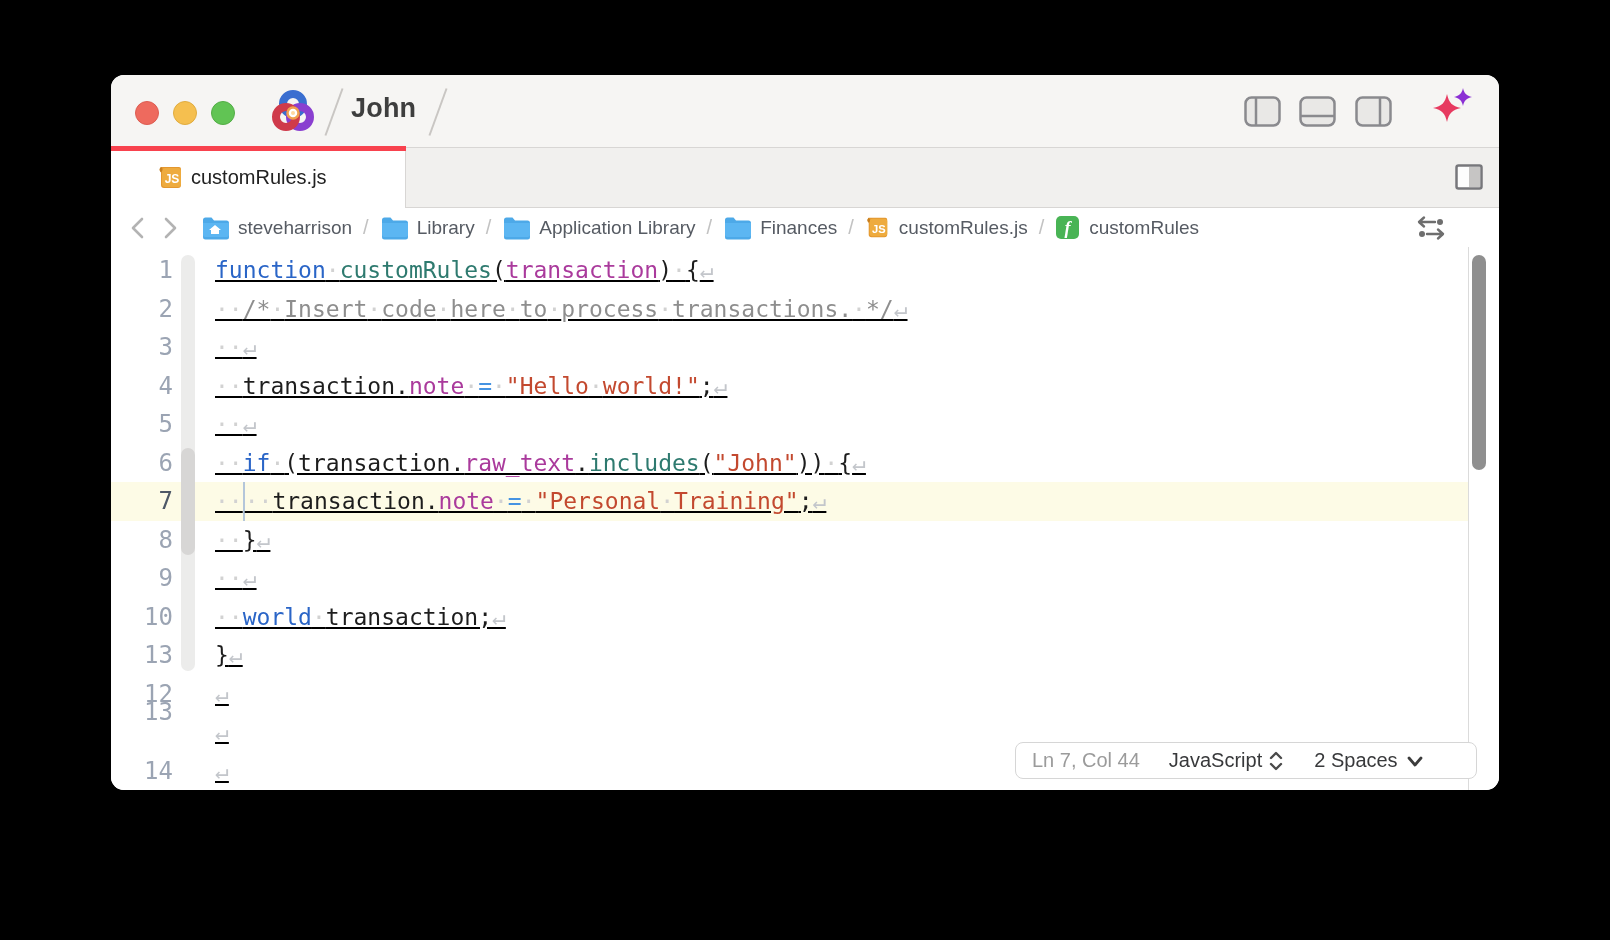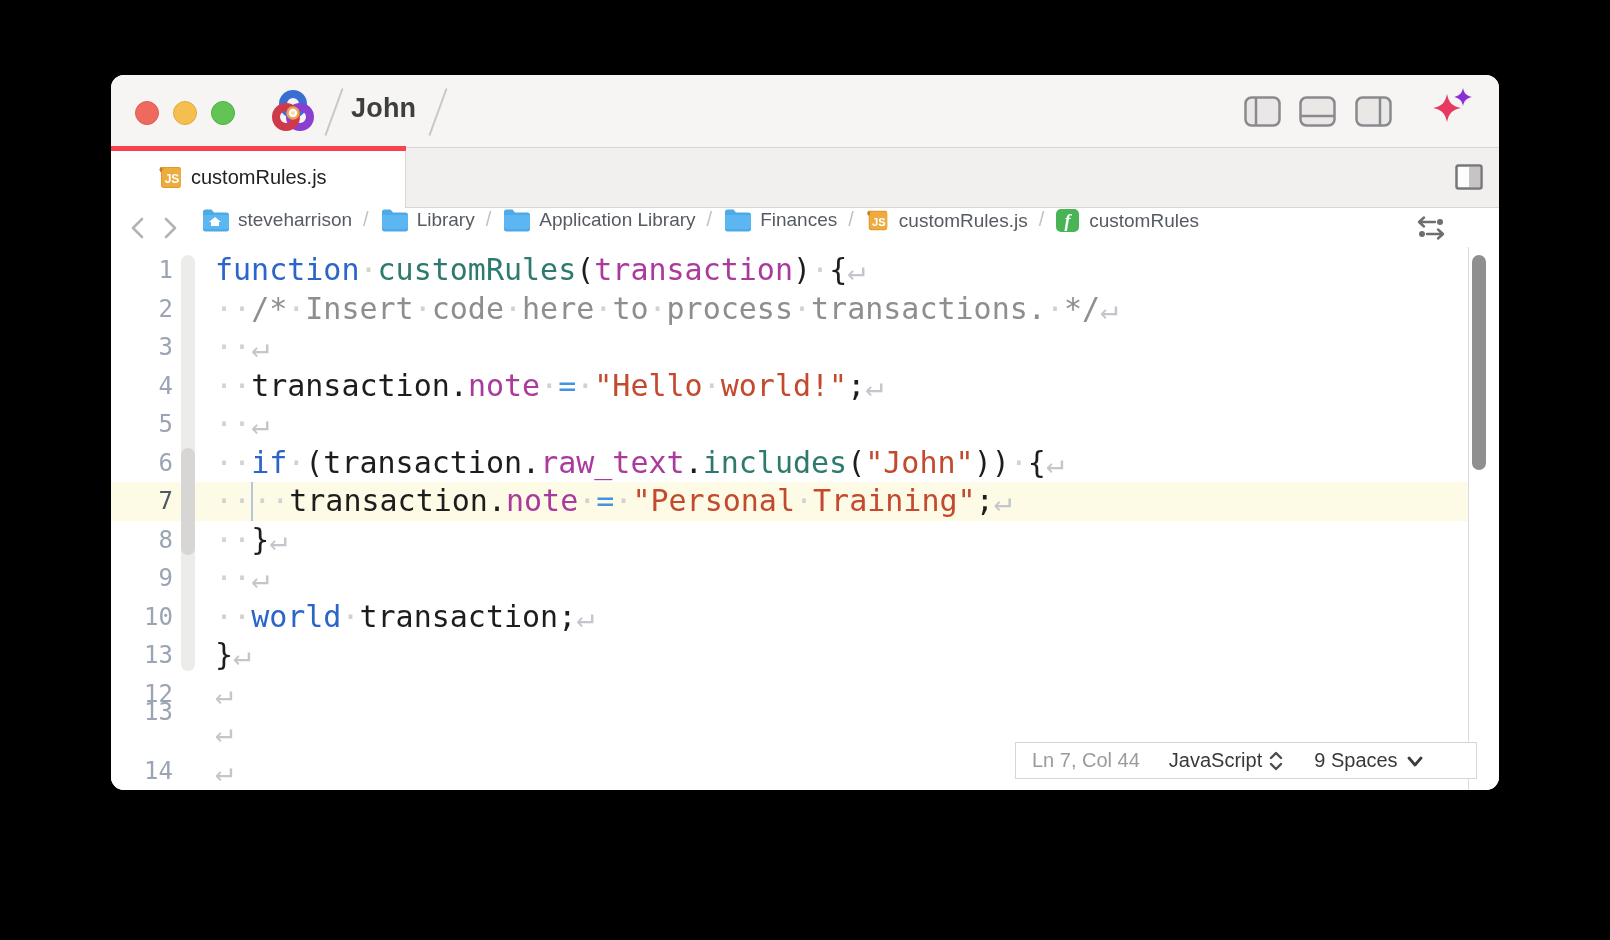--- a/index.html
+++ b/index.html
@@ -27,52 +27,52 @@
           border-bottom:1px solid #d8d6d4;box-sizing:border-box;}
   .tab-active{position:absolute;left:0;top:0;width:295px;height:60px;background:#fff;
               border-right:1px solid #d8d6d4;box-sizing:border-box;}
   .red-accent{position:absolute;left:0;top:71px;width:295px;height:5px;background:#f8424e;z-index:4;}
   .tab-label{position:absolute;left:80px;top:0;line-height:58px;font-size:20px;color:#222;}
   .tab-ficon{position:absolute;left:46px;top:16px;}
   .split-btn{position:absolute;left:1344px;top:16px;width:28px;height:26px;}
   
   .crumbbar{position:absolute;left:0;top:133px;width:100%;height:39px;background:#fff;}
   .nav-chev{position:absolute;top:7px;width:24px;height:26px;}
-  .crumbs{position:absolute;left:90px;top:0;height:39px;display:flex;align-items:flex-start;}
+  .crumbs{position:absolute;left:90px;top:0;height:39px;display:flex;align-items:center;}
   .crumb{display:flex;align-items:center;gap:9px;font-size:19px;color:#565b63;white-space:nowrap;}
   .crumb-sep{color:#c2c2c2;font-size:20px;margin:0 11px;font-weight:400;}
   .jump-btn{position:absolute;left:1302px;top:6px;width:36px;height:28px;}
   
   .editor{position:absolute;left:0;top:172px;width:100%;height:543px;background:#fff;}
   .hl-row{position:absolute;left:0;width:1357px;height:39px;background:#fdfbe6;z-index:0;}
   .gut-num{position:absolute;left:0;width:62px;text-align:right;z-index:2;
            font-family:"DejaVu Sans Mono",monospace;font-size:24px;color:#9ba4b3;
            height:38.5px;line-height:38.5px;}
   .gut-num.cur{color:#4e5867;}
   .capsule{position:absolute;left:70px;width:14px;border-radius:7px;z-index:1;}
   .code-row{position:absolute;left:104px;z-index:2;white-space:pre;
-            font-family:"DejaVu Sans Mono",monospace;font-size:30px;
-            height:38.5px;line-height:38.5px;}
+            font-family:"DejaVu Sans Mono",monospace;font-size:23px;
+            height:38.5px;line-height:38.5px;text-decoration:underline;}
   .seg-kw{color:#2a65c7;}
   .seg-fn{color:#2e7a6f;}
   .seg-pr{color:#aa3a9c;}
   .seg-op{color:#4593e2;}
   .seg-st{color:#c3492f;}
   .seg-cm{color:#8e8e8e;}
   .seg-pl{color:#1d1d1d;}
   .seg-ws{color:#d2d2d2;}
   .seg-nl{color:#c3c6cb;}
   .seg-gd{display:inline-block;width:0;height:38.5px;border-left:2px solid #b4c6da;
           vertical-align:top;}
   .edge-line{position:absolute;left:1357px;top:0;width:1px;height:100%;background:#dbdbdb;}
   .scroll-thumb{position:absolute;left:1361px;top:8px;width:14px;height:215px;
                 border-radius:7px;background:#6f6f6f;opacity:.78;z-index:3;}
   
   .status{position:absolute;left:904px;top:667px;width:462px;height:37px;background:#fff;
-          border:1px solid #d6d6d6;border-radius:0;box-sizing:border-box;z-index:6;
+          border:1px solid #d6d6d6;border-radius:8px;box-sizing:border-box;z-index:6;
           display:flex;align-items:center;font-size:20px;color:#38393b;}
   .status .pos{color:#9b9b9b;margin-left:16px;}
   .status .lang{margin-left:29px;display:flex;align-items:center;gap:7px;}
   .status .indent{margin-left:31px;display:flex;align-items:center;gap:8px;}
 </style>
 </head>
 <body>
 
 <div class="window">
 
@@ -265,20 +265,20 @@
   <div class="status">
     <span class="pos">Ln 7, Col 44</span>
     <span class="lang">
       <span>JavaScript</span>
       <svg width="14" height="22" viewBox="0 0 14 22">
         <path d="M2 8 L7 3 L12 8" fill="none" stroke="#4a4a4a" stroke-width="2.4" stroke-linecap="round" stroke-linejoin="round"></path>
         <path d="M2 14 L7 19 L12 14" fill="none" stroke="#4a4a4a" stroke-width="2.4" stroke-linecap="round" stroke-linejoin="round"></path>
       </svg>
     </span>
     <span class="indent">
-      <span>9 Spaces</span>
+      <span>2 Spaces</span>
       <svg width="18" height="14" viewBox="0 0 18 14">
         <path d="M3 4 L9 11 L15 4" fill="none" stroke="#3c3c3c" stroke-width="2.8" stroke-linecap="round" stroke-linejoin="round"></path>
       </svg>
     </span>
   </div>
 
 </div>
 
 </body></html>

